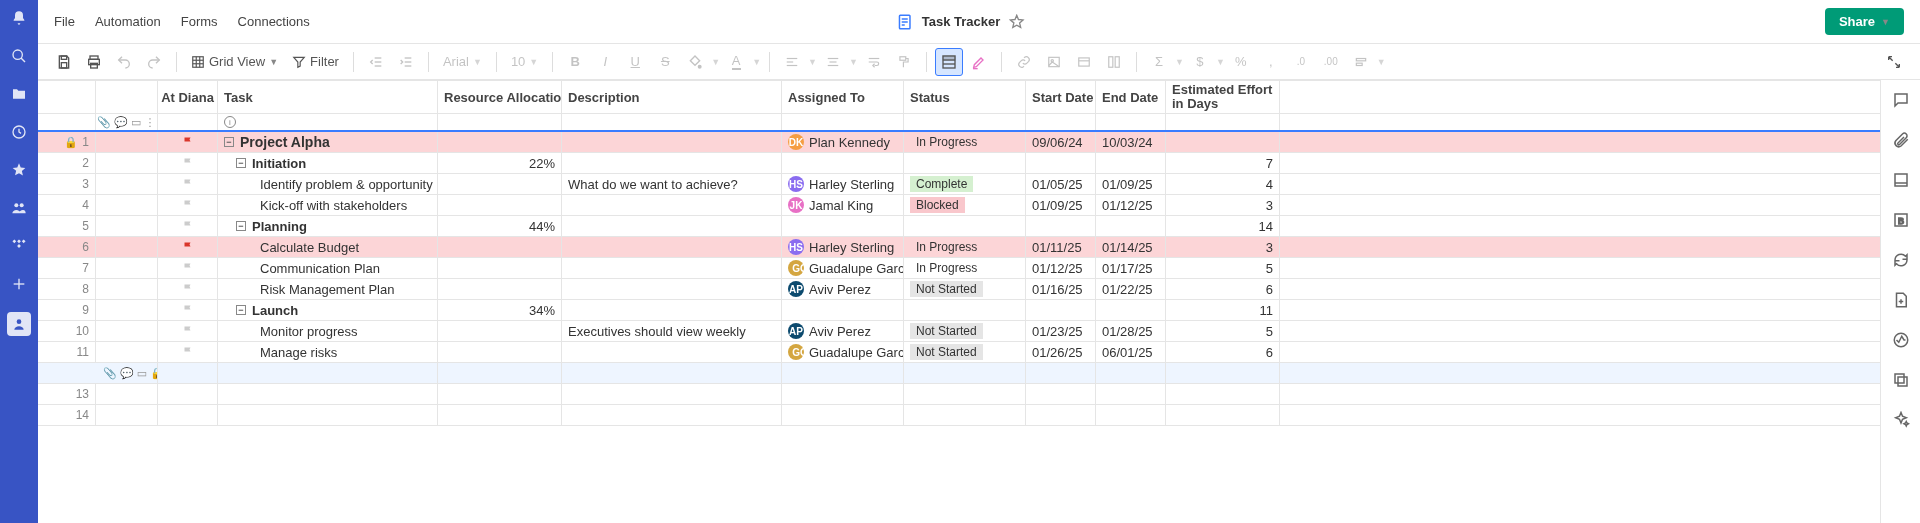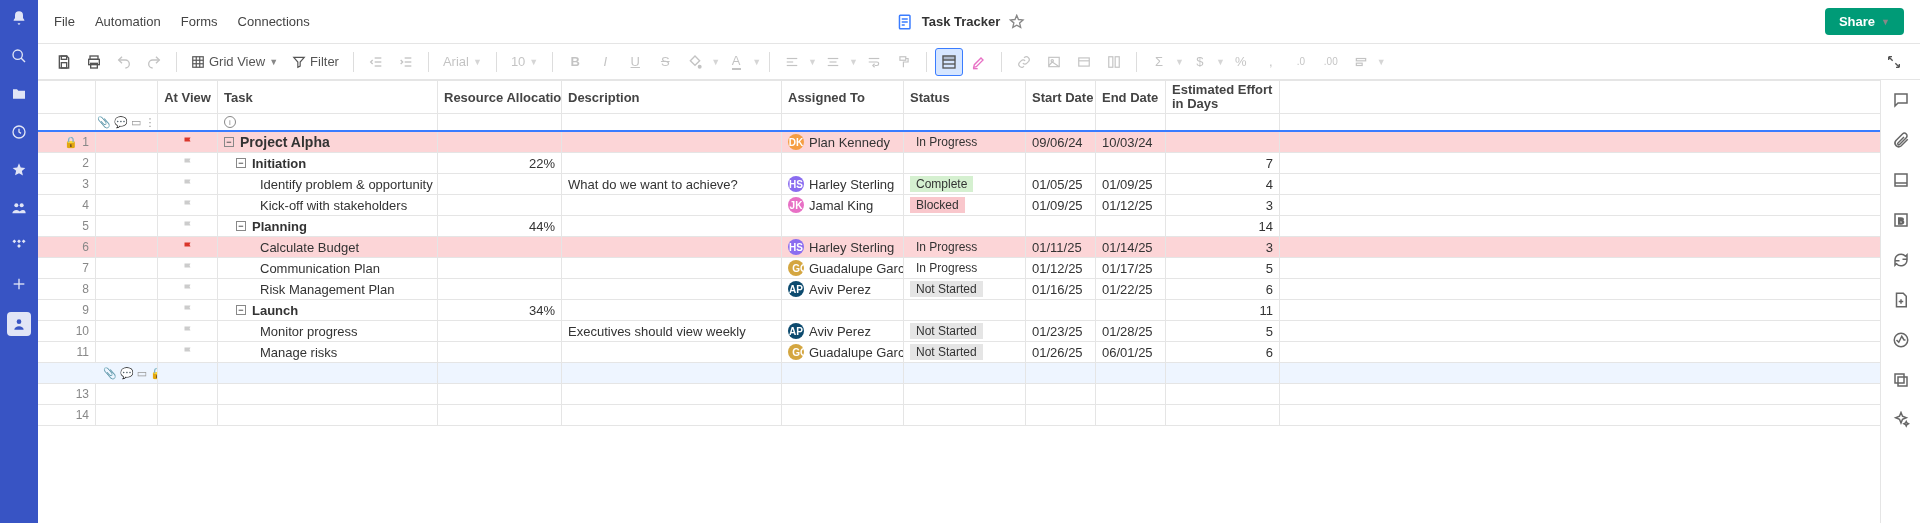--- a/index.html
+++ b/index.html
@@ -377,21 +377,21 @@
           </svg>
         </div>
     </div>
 
     <div class="grid-wrap">
       <div class="grid">
 
         <div class="row header-row">
           <div class="cell rownum"></div>
           <div class="cell col-icons"></div>
-          <div class="cell col-atrisk">At View</div>
+          <div class="cell col-atrisk">At Diana</div>
           <div class="cell col-task">Task</div>
           <div class="cell col-resource" style="justify-content:flex-start">Resource Allocation</div>
           <div class="cell col-desc">Description</div>
           <div class="cell col-assigned">Assigned To</div>
           <div class="cell col-status">Status</div>
           <div class="cell col-start">Start Date</div>
           <div class="cell col-end">End Date</div>
           <div class="cell col-effort" style="justify-content:flex-start;white-space:normal;line-height:1.1">Estimated Effort in Days</div>
           <div class="cell col-rest" style="border-right:none"></div>
         </div>

